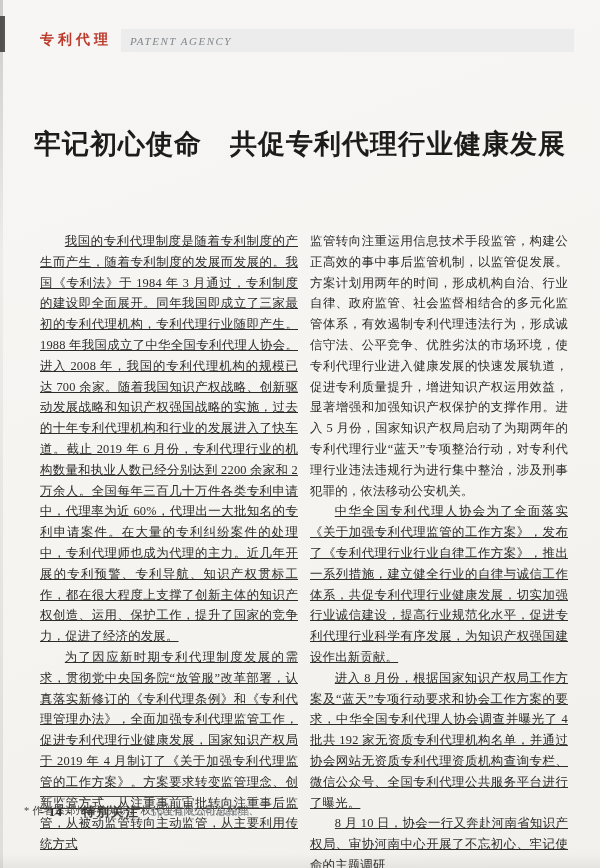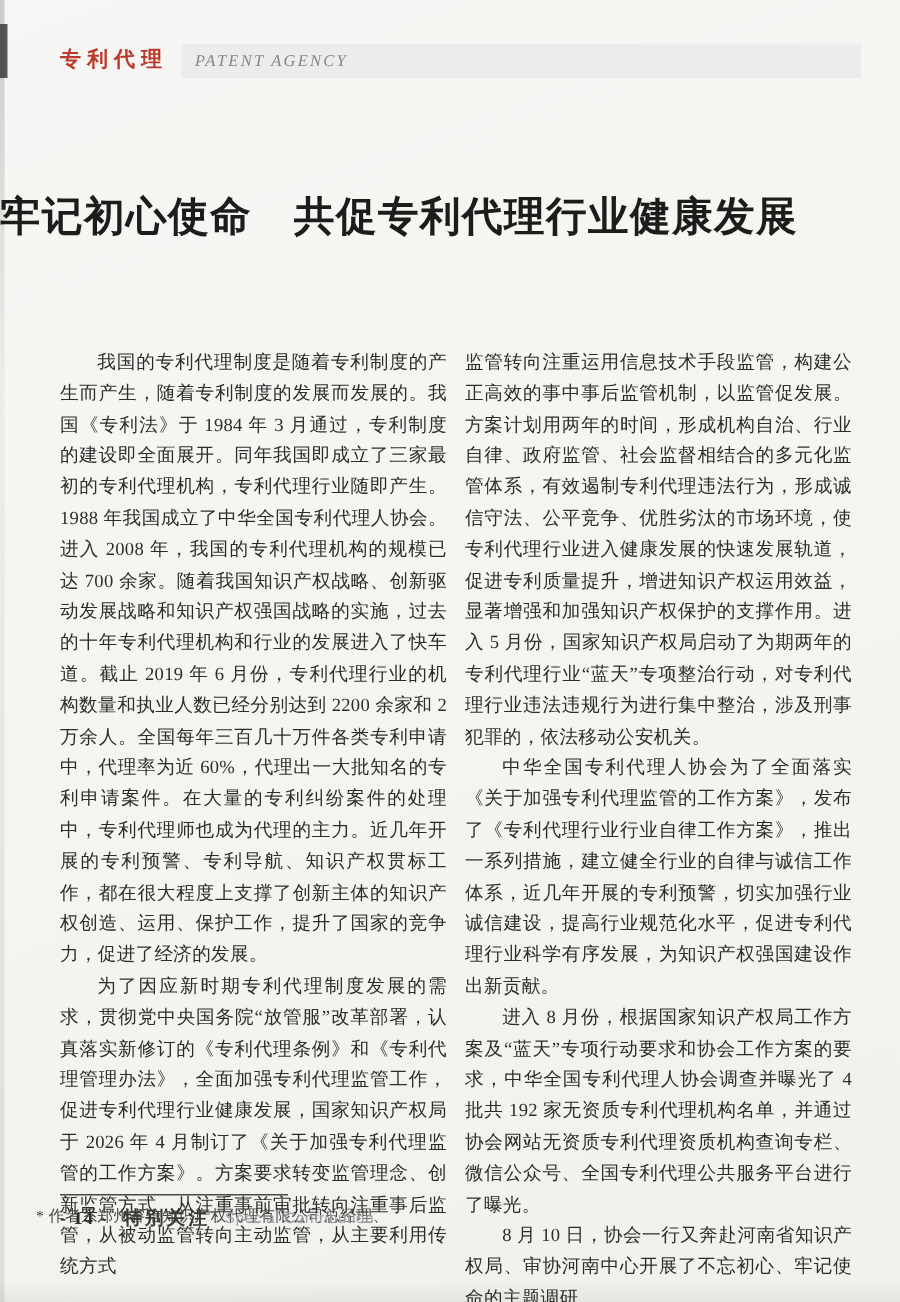--- a/index.html
+++ b/index.html
@@ -42,41 +42,41 @@
     display: flex; align-items: center; margin-left: 14px;
   }
   .header-label-en {
     font-style: italic; font-size: 11px; letter-spacing: 1.5px;
     color: #83878b; padding-left: 9px;
     font-family: "Liberation Serif", serif;
   }
   
   .article-title {
     position: absolute; top: 126px; left: 0; width: 100%;
-    text-align: left;
+    text-align: center;
     font-size: 27px; font-weight: bold; letter-spacing: 1px;
     color: #1d1c1b;
     font-family: "Liberation Serif", serif;
   }
   .author-line {
     position: absolute; top: 183px; left: 0; width: 100%;
     text-align: center; font-size: 13px; color: #2c2b2a; letter-spacing: 2px;
   }
   .author-line sup { font-size: 8px; vertical-align: super; }
   
   .columns {
     position: absolute; top: 231px; left: 40px; width: 528px;
     display: flex; gap: 12px;
   }
   .col { width: 258px; }
   .col p {
     font-size: 12.4px; line-height: 20.8px; text-align: justify;
     letter-spacing: 0.2px; color: #2e2c2b;
   }
-  .col p.indent { text-indent: 2em; }
+  .col p.indent { text-indent: 2em; text-decoration: underline; }
   
   .footnote-rule {
     position: absolute; left: 40px; top: 796px; width: 152px; height: 1px;
     background: #4a4947;
   }
   .footnote {
     position: absolute; left: 24px; top: 804px; width: 270px;
     font-size: 10.5px; color: #474543; letter-spacing: 0.3px;
   }
   
@@ -109,25 +109,25 @@
   <div class="header-bar">
     <span class="header-label-en">PATENT AGENCY</span>
   </div>
 
   <h1 class="article-title">牢记初心使命　共促专利代理行业健康发展</h1>
 
 
   <main class="columns">
     <div class="col">
       <p class="indent">我国的专利代理制度是随着专利制度的产生而产生，随着专利制度的发展而发展的。我国《专利法》于 1984 年 3 月通过，专利制度的建设即全面展开。同年我国即成立了三家最初的专利代理机构，专利代理行业随即产生。1988 年我国成立了中华全国专利代理人协会。进入 2008 年，我国的专利代理机构的规模已达 700 余家。随着我国知识产权战略、创新驱动发展战略和知识产权强国战略的实施，过去的十年专利代理机构和行业的发展进入了快车道。截止 2019 年 6 月份，专利代理行业的机构数量和执业人数已经分别达到 2200 余家和 2 万余人。全国每年三百几十万件各类专利申请中，代理率为近 60%，代理出一大批知名的专利申请案件。在大量的专利纠纷案件的处理中，专利代理师也成为代理的主力。近几年开展的专利预警、专利导航、知识产权贯标工作，都在很大程度上支撑了创新主体的知识产权创造、运用、保护工作，提升了国家的竞争力，促进了经济的发展。</p>
-      <p class="indent">为了因应新时期专利代理制度发展的需求，贯彻党中央国务院“放管服”改革部署，认真落实新修订的《专利代理条例》和《专利代理管理办法》，全面加强专利代理监管工作，促进专利代理行业健康发展，国家知识产权局于 2026 年 4 月制订了《关于加强专利代理监管的工作方案》。方案要求转变监管理念、创新监管方式，从注重事前审批转向注重事后监管，从被动监管转向主动监管，从主要利用传统方式</p>
+      <p class="indent">为了因应新时期专利代理制度发展的需求，贯彻党中央国务院“放管服”改革部署，认真落实新修订的《专利代理条例》和《专利代理管理办法》，全面加强专利代理监管工作，促进专利代理行业健康发展，国家知识产权局于 2019 年 4 月制订了《关于加强专利代理监管的工作方案》。方案要求转变监管理念、创新监管方式，从注重事前审批转向注重事后监管，从被动监管转向主动监管，从主要利用传统方式</p>
     </div>
     <div class="col">
       <p>监管转向注重运用信息技术手段监管，构建公正高效的事中事后监管机制，以监管促发展。方案计划用两年的时间，形成机构自治、行业自律、政府监管、社会监督相结合的多元化监管体系，有效遏制专利代理违法行为，形成诚信守法、公平竞争、优胜劣汰的市场环境，使专利代理行业进入健康发展的快速发展轨道，促进专利质量提升，增进知识产权运用效益，显著增强和加强知识产权保护的支撑作用。进入 5 月份，国家知识产权局启动了为期两年的专利代理行业“蓝天”专项整治行动，对专利代理行业违法违规行为进行集中整治，涉及刑事犯罪的，依法移动公安机关。</p>
-      <p class="indent">中华全国专利代理人协会为了全面落实《关于加强专利代理监管的工作方案》，发布了《专利代理行业行业自律工作方案》，推出一系列措施，建立健全行业的自律与诚信工作体系，近几年开展的专利预警，切实加强行业诚信建设，提高行业规范化水平，促进专利代理行业科学有序发展，为知识产权强国建设作出新贡献。</p>
+      <p class="indent">中华全国专利代理人协会为了全面落实《关于加强专利代理监管的工作方案》，发布了《专利代理行业行业自律工作方案》，推出一系列措施，建立健全行业的自律与诚信工作体系，共促专利代理行业健康发展，切实加强行业诚信建设，提高行业规范化水平，促进专利代理行业科学有序发展，为知识产权强国建设作出新贡献。</p>
       <p class="indent">进入 8 月份，根据国家知识产权局工作方案及“蓝天”专项行动要求和协会工作方案的要求，中华全国专利代理人协会调查并曝光了 4 批共 192 家无资质专利代理机构名单，并通过协会网站无资质专利代理资质机构查询专栏、微信公众号、全国专利代理公共服务平台进行了曝光。</p>
       <p class="indent">8 月 10 日，协会一行又奔赴河南省知识产权局、审协河南中心开展了不忘初心、牢记使命的主题调研</p>
     </div>
   </main>
 
   <div class="footnote-rule"></div>
 
   <div class="footnote">
     <span>*</span>
     <span>作者系郑州睿信知识产权代理有限公司总经理、</span>

